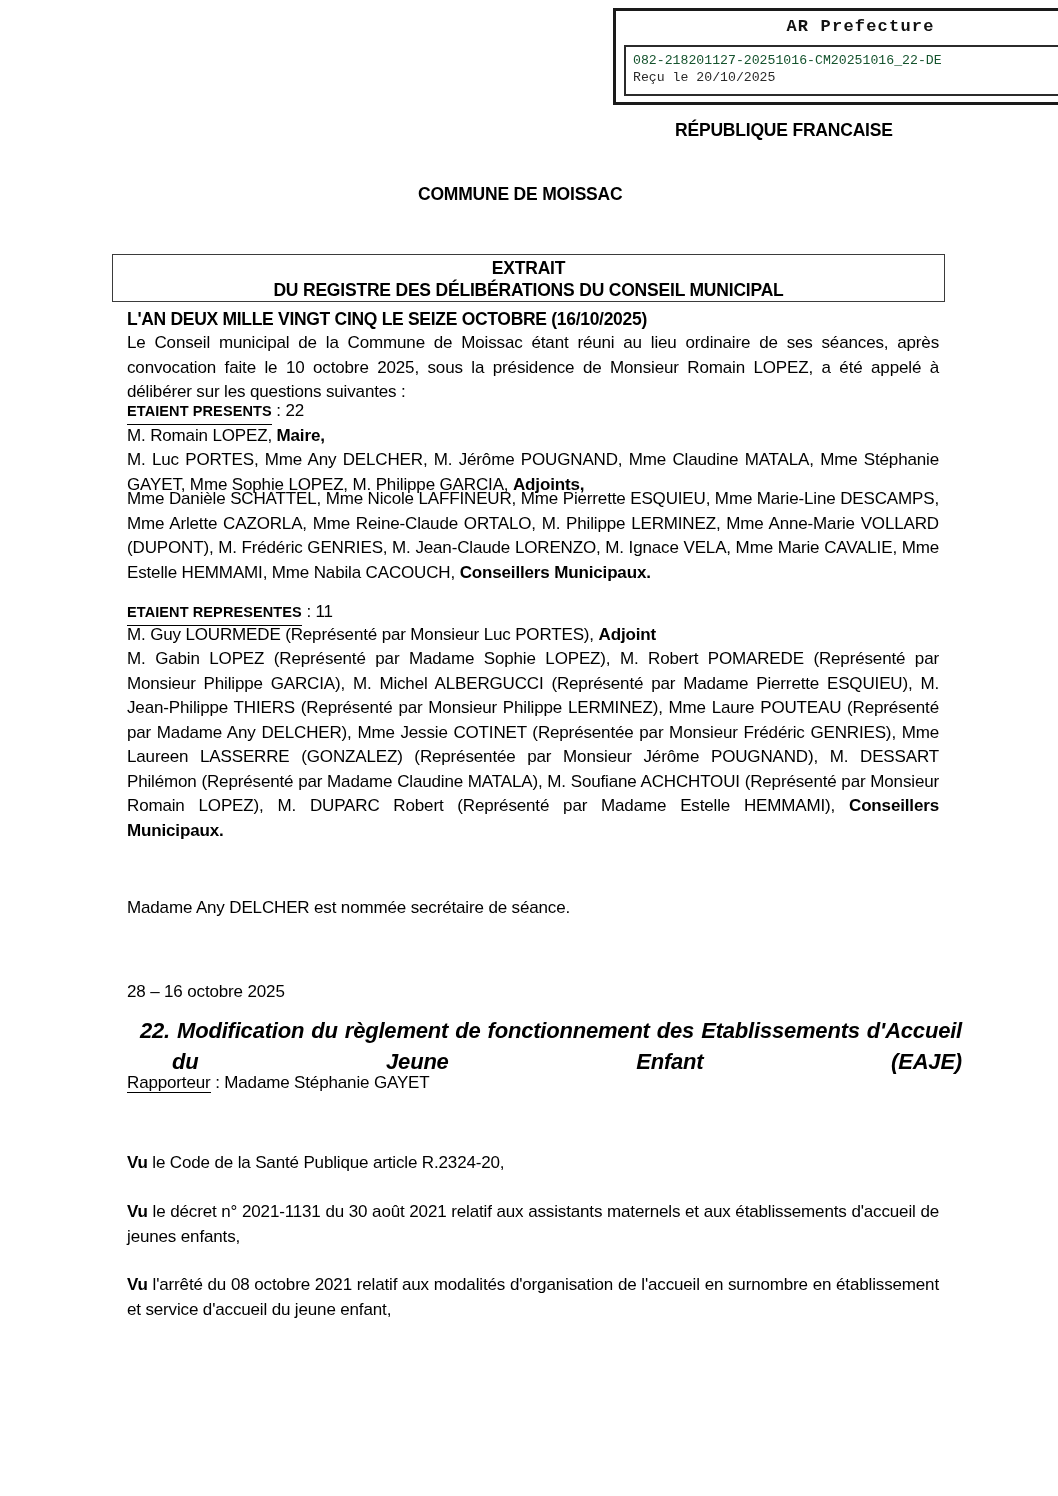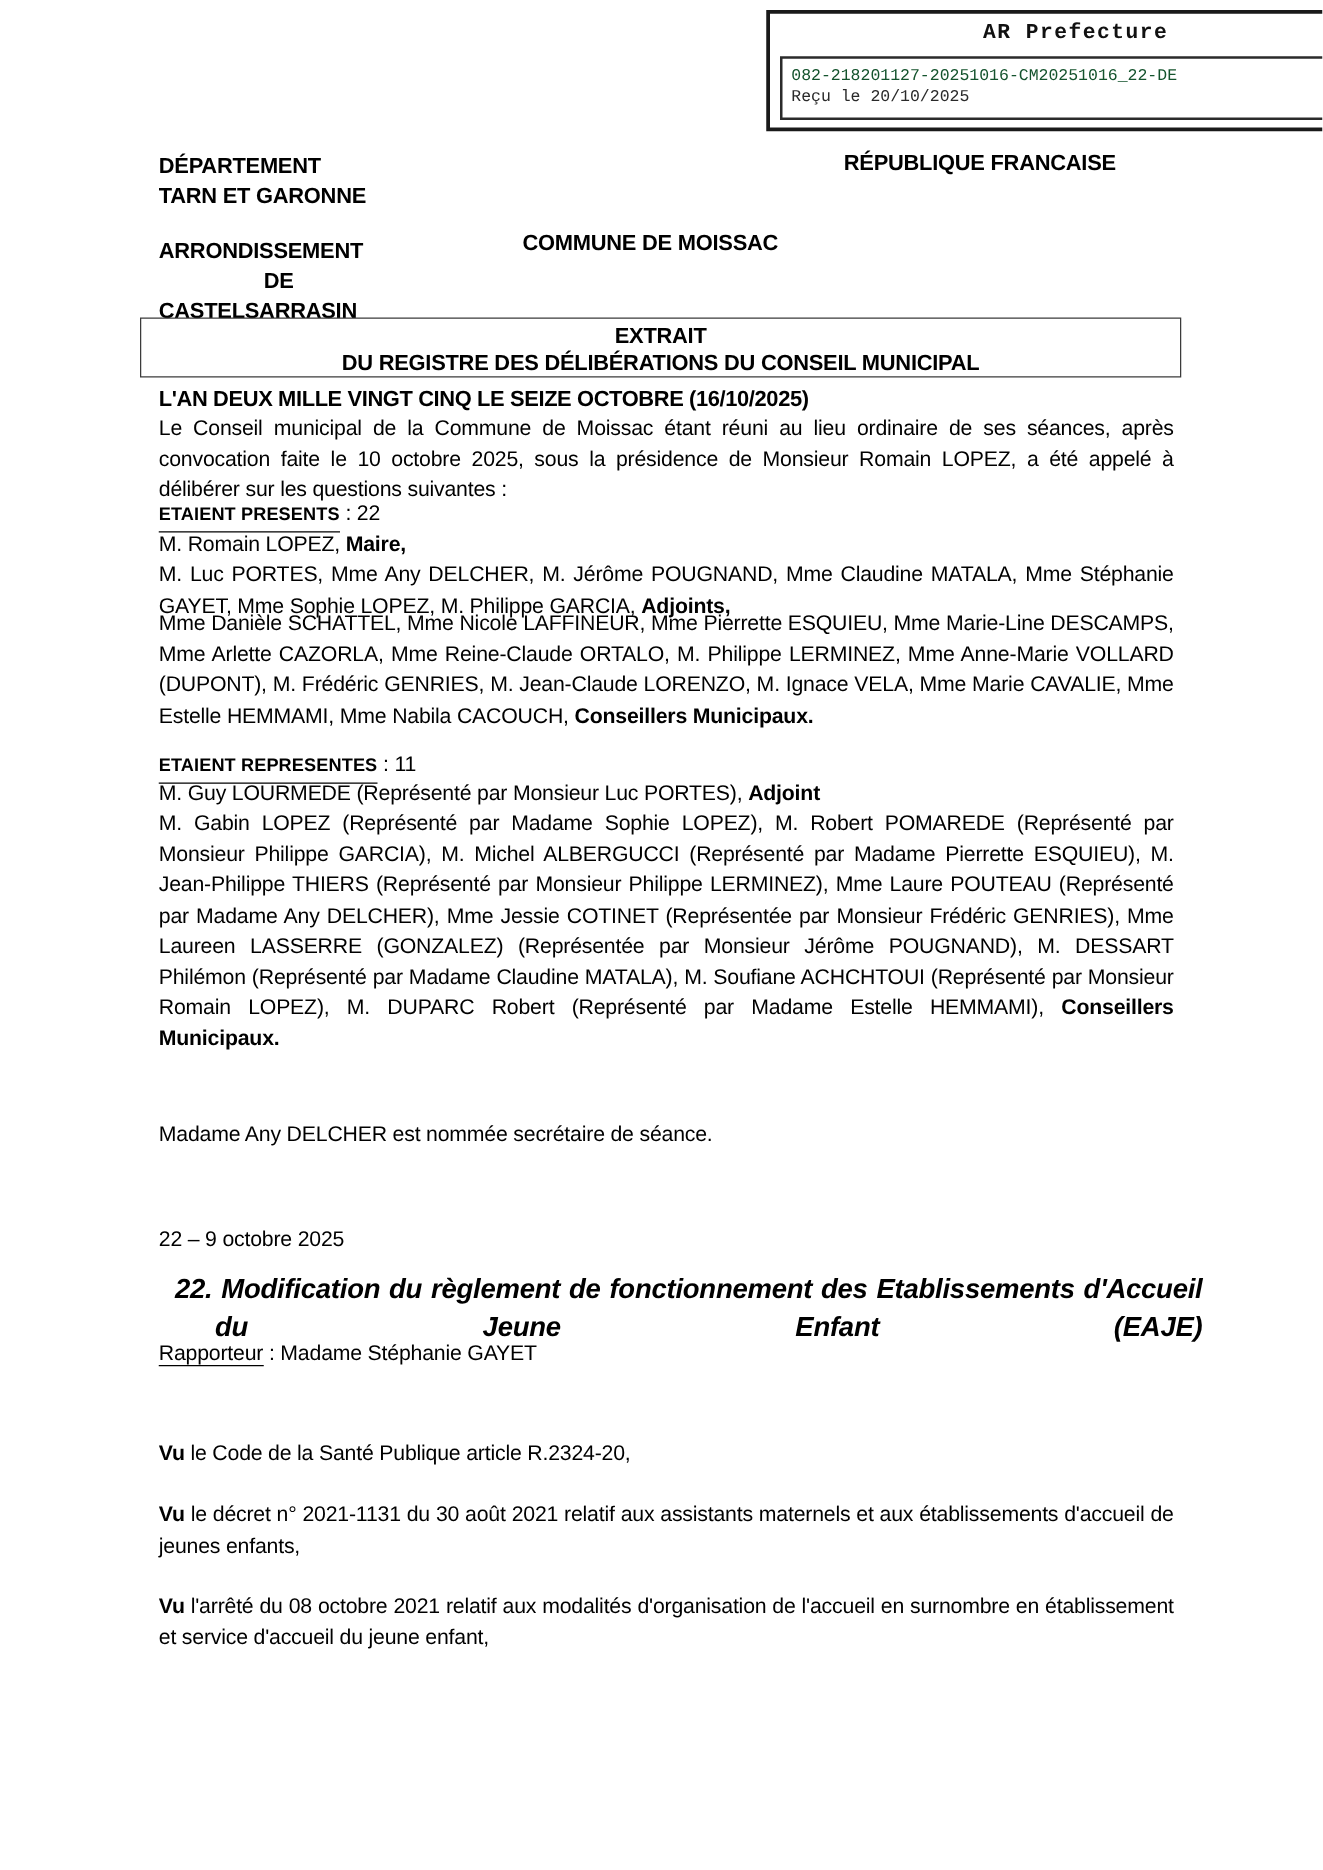--- a/index.html
+++ b/index.html
@@ -207,30 +207,21 @@
 <div id="page">
 
   <div class="ar-stamp">
     <div class="ar-title">AR Prefecture</div>
     <div class="ar-inner">
       <div class="ar-line">082-218201127-20251016-CM20251016_22-DE</div>
       <div class="ar-line second">Reçu le 20/10/2025</div>
     </div>
   </div>
 
-  <div class="hdr-left">
-    <div>DÉPARTEMENT</div>
-    <div>TARN ET GARONNE</div>
-  </div>
-
-  <div class="hdr-left-2">
-    <div>ARRONDISSEMENT</div>
-    <div class="ctr">DE</div>
-    <div>CASTELSARRASIN</div>
-  </div>
+
 
   <div class="hdr-rf">RÉPUBLIQUE FRANCAISE</div>
 
   <div class="hdr-commune">COMMUNE DE MOISSAC</div>
 
   <div class="extrait-box">
     <div class="l1">EXTRAIT</div>
     <div class="l2">DU REGISTRE DES DÉLIBÉRATIONS DU CONSEIL MUNICIPAL</div>
   </div>
 
@@ -263,21 +254,21 @@
   <div class="body-block" style="top:623px;">
     <span>M. Guy LOURMEDE (Représenté par Monsieur Luc PORTES), </span><span class="b">Adjoint</span>
   </div>
 
   <div class="body-block justified" style="top:647px;">
     <span>M. Gabin LOPEZ (Représenté par Madame Sophie LOPEZ), M. Robert POMAREDE (Représenté par Monsieur Philippe GARCIA), M. Michel ALBERGUCCI (Représenté par Madame Pierrette ESQUIEU), M. Jean-Philippe THIERS (Représenté par Monsieur Philippe LERMINEZ), Mme Laure POUTEAU (Représenté par Madame Any DELCHER), Mme Jessie COTINET (Représentée par Monsieur Frédéric GENRIES), Mme Laureen LASSERRE (GONZALEZ) (Représentée par Monsieur Jérôme POUGNAND), M. DESSART Philémon (Représenté par Madame Claudine MATALA), M. Soufiane ACHCHTOUI (Représenté par Monsieur Romain LOPEZ), M. DUPARC Robert (Représenté par Madame Estelle HEMMAMI), </span><span class="b">Conseillers Municipaux.</span>
   </div>
 
   <div class="body-block" style="top:896px;">Madame Any DELCHER est nommée secrétaire de séance.</div>
 
-  <div class="delib-num">22 – 9 octobre 2025</div>
+  <div class="delib-num">28 – 16 octobre 2025</div>
 
   <div class="delib-title">22. Modification du règlement de fonctionnement des Etablissements d'Accueil du Jeune Enfant (EAJE)</div>
 
   <div class="rapporteur">
     <span class="ul">Rapporteur</span><span> : Madame Stéphanie GAYET</span>
   </div>
 
   <div class="vu-block" style="top:1151px;">
     <span class="b">Vu</span><span> le Code de la Santé Publique article R.2324-20,</span>
   </div>

